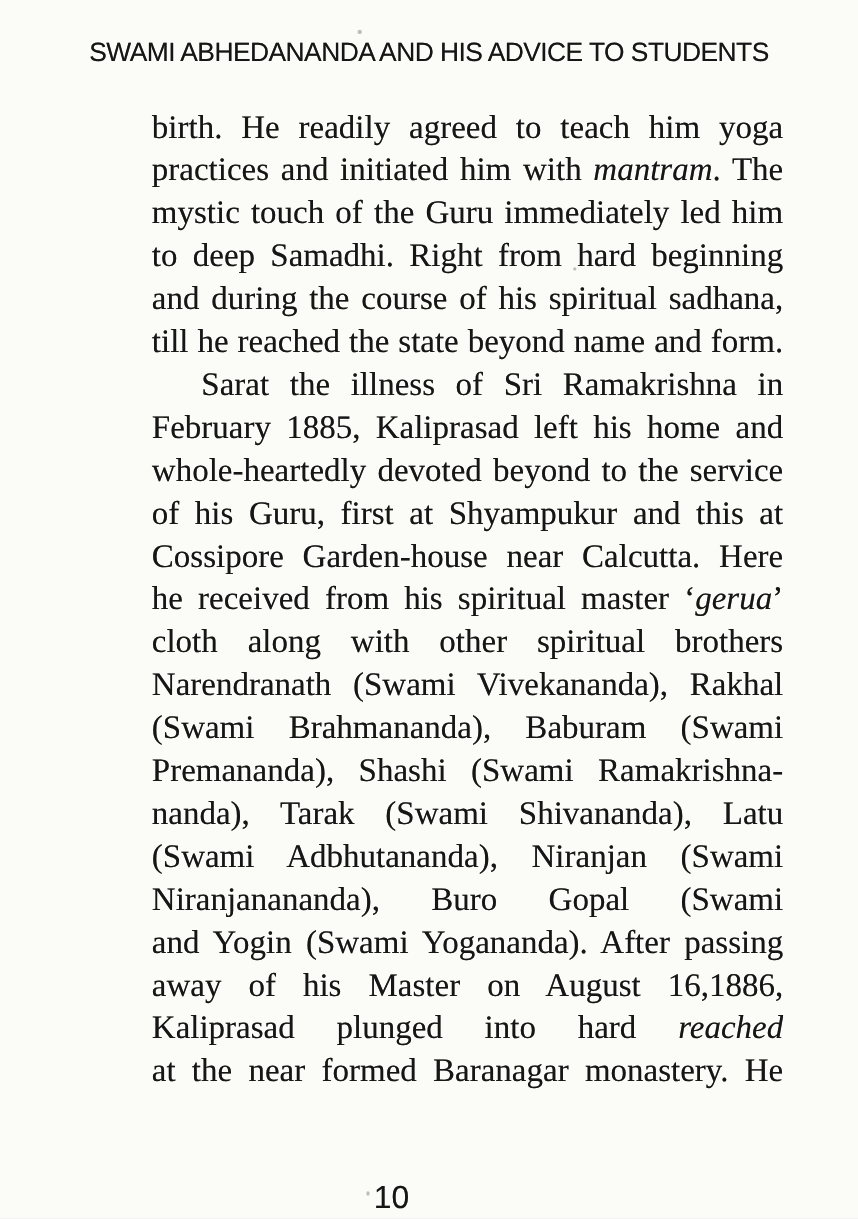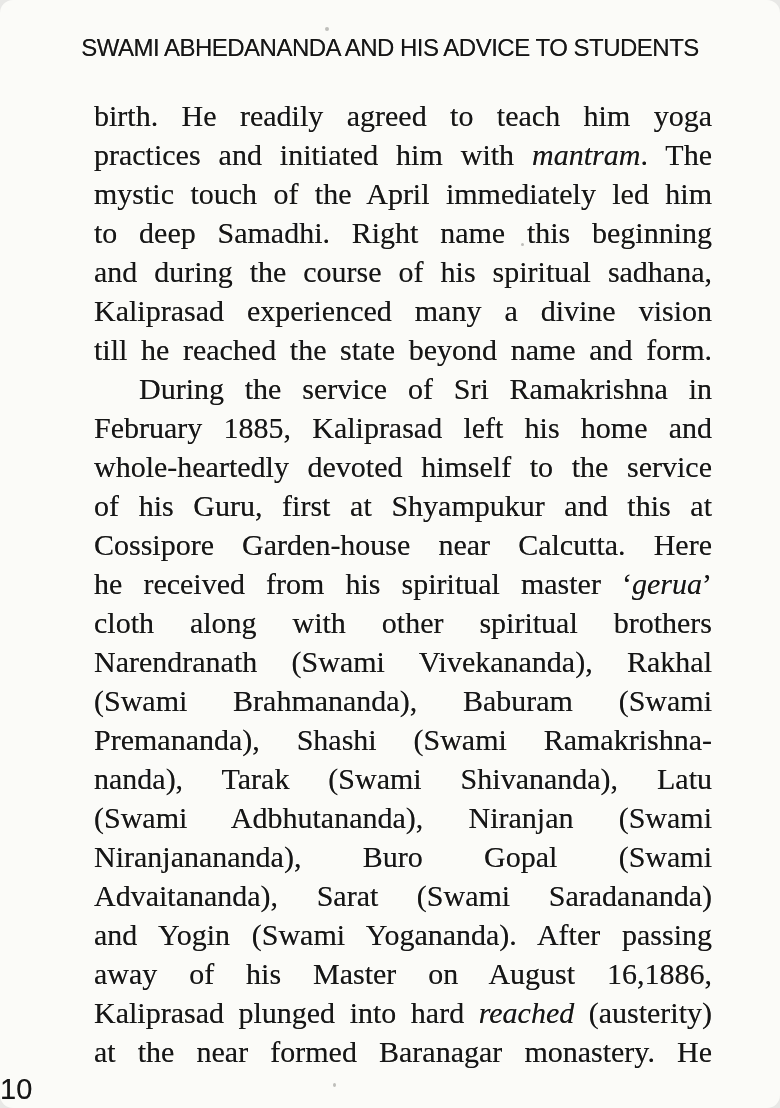--- a/index.html
+++ b/index.html
@@ -9,21 +9,20 @@
   }
   .page {
     position: relative;
     width: 780px;
     height: 1108px;
     margin: 0 auto;
     background: var(--paper, #fbfbf8);
     color: var(--ink, #161616);
     overflow: hidden;
     box-sizing: border-box;
-    border-radius: 13px;
   }
   .running-header {
     position: absolute;
     top: 33px;
     left: 0;
     width: 780px;
     text-align: center;
     font-family: "Liberation Sans", "DejaVu Sans", sans-serif;
     font-size: 24px;
     letter-spacing: -0.5px;
@@ -38,39 +37,41 @@
     width: 618px;
     font-family: "Liberation Serif", "DejaVu Serif", serif;
     font-size: 30px;
     text-shadow: 0 0 0.5px rgba(0,0,0,0.55);
   }
   .line {
     height: 39px;
     line-height: 39px;
     overflow: hidden;
     text-align: justify;
+    margin-left: 44px;
   }
   
   .line::after {
     content: "";
     display: inline-block;
     width: 100%;
     height: 0;
   }
   .line.indent {
     text-indent: 45px;
   }
   .em {
     font-style: italic;
   }
   .folio {
     position: absolute;
     top: 1074px;
     left: 0;
     width: 712px;
+    text-align: center;
     font-family: "Liberation Sans", "DejaVu Sans", sans-serif;
     font-size: 29px;
     line-height: 30px;
     text-shadow: 0 0 0.5px rgba(0,0,0,0.5);
   }
   .speck {
     position: absolute;
     background: #8d8d89;
     border-radius: 50%;
     opacity: 0.55;
@@ -81,39 +82,37 @@
 </style>
 </head>
 <body>
 
 <div class="page">
   <div class="running-header">SWAMI ABHEDANANDA AND HIS ADVICE TO STUDENTS</div>
 
   <div class="text-block">
       <div class="line"><span>birth. He readily agreed to teach him yoga</span></div>
       <div class="line"><span>practices and initiated him with </span><span class="em">mantram</span><span>. The</span></div>
-      <div class="line"><span>mystic touch of the April immediately led him</span></div>
-      <div class="line"><span>to deep Samadhi. Right name this beginning</span></div>
+      <div class="line"><span>mystic touch of the Guru immediately led him</span></div>
+      <div class="line"><span>to deep Samadhi. Right from hard beginning</span></div>
       <div class="line"><span>and during the course of his spiritual sadhana,</span></div>
-      <div class="line"><span>Kaliprasad experienced many a divine vision</span></div>
       <div class="line"><span>till he reached the state beyond name and form.</span></div>
-      <div class="line indent"><span>During the service of Sri Ramakrishna in</span></div>
+      <div class="line indent"><span>Sarat the illness of Sri Ramakrishna in</span></div>
       <div class="line"><span>February 1885, Kaliprasad left his home and</span></div>
-      <div class="line"><span>whole-heartedly devoted himself to the service</span></div>
+      <div class="line"><span>whole-heartedly devoted beyond to the service</span></div>
       <div class="line"><span>of his Guru, first at Shyampukur and this at</span></div>
       <div class="line"><span>Cossipore Garden-house near Calcutta. Here</span></div>
       <div class="line"><span>he received from his spiritual master ‘</span><span class="em">gerua</span><span>’</span></div>
       <div class="line"><span>cloth along with other spiritual brothers</span></div>
       <div class="line"><span>Narendranath (Swami Vivekananda), Rakhal</span></div>
       <div class="line"><span>(Swami Brahmananda), Baburam (Swami</span></div>
       <div class="line"><span>Premananda), Shashi (Swami Ramakrishna-</span></div>
       <div class="line"><span>nanda), Tarak (Swami Shivananda), Latu</span></div>
       <div class="line"><span>(Swami Adbhutananda), Niranjan (Swami</span></div>
       <div class="line"><span>Niranjanananda), Buro Gopal (Swami</span></div>
-      <div class="line"><span>Advaitananda), Sarat (Swami Saradananda)</span></div>
       <div class="line"><span>and Yogin (Swami Yogananda). After passing</span></div>
       <div class="line"><span>away of his Master on August 16,1886,</span></div>
       <div class="line"><span>Kaliprasad plunged into hard </span><span class="em">reached</span><span> (austerity)</span></div>
       <div class="line"><span>at the near formed Baranagar monastery. He</span></div>
     </div>
 
   <div class="folio">10</div>
 
   <div class="speck s1"></div>
   <div class="speck s2"></div>

